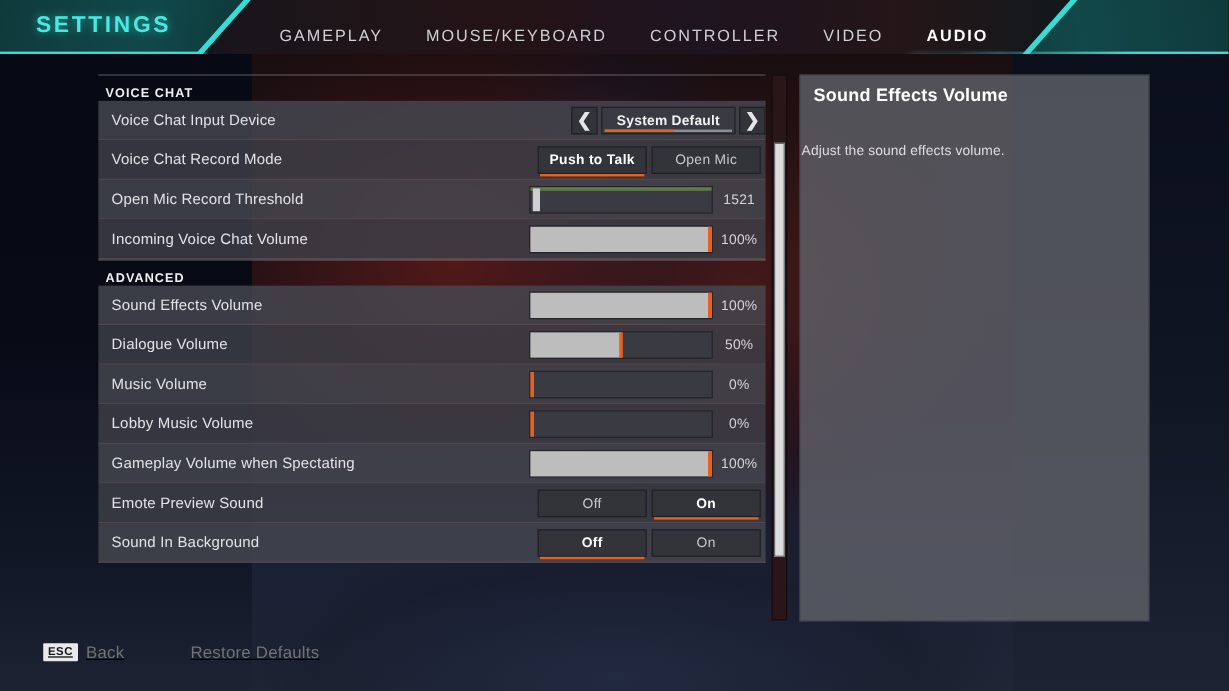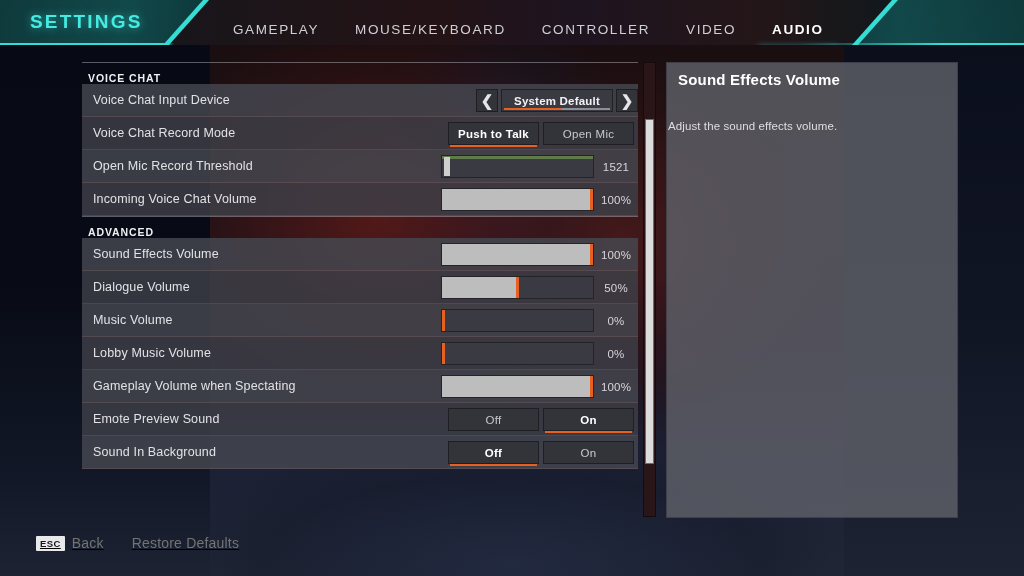--- a/index.html
+++ b/index.html
@@ -350,16 +350,16 @@
 <div id="info-panel">
   <div id="info-title">Sound Effects Volume</div>
   <div id="info-desc">Adjust the sound effects volume.</div>
 </div>
 
 <div id="footer">
   <div class="foot-item" style="margin-left:36px;">
     <span id="esc-key">ESC</span>
     <span class="foot-label">Back</span>
   </div>
-  <div class="foot-item" style="margin-left:28px;">
+  <div class="foot-item" style="margin-left:55px;">
     <span class="foot-label">Restore Defaults</span>
   </div>
 </div>
 
 </body></html>

